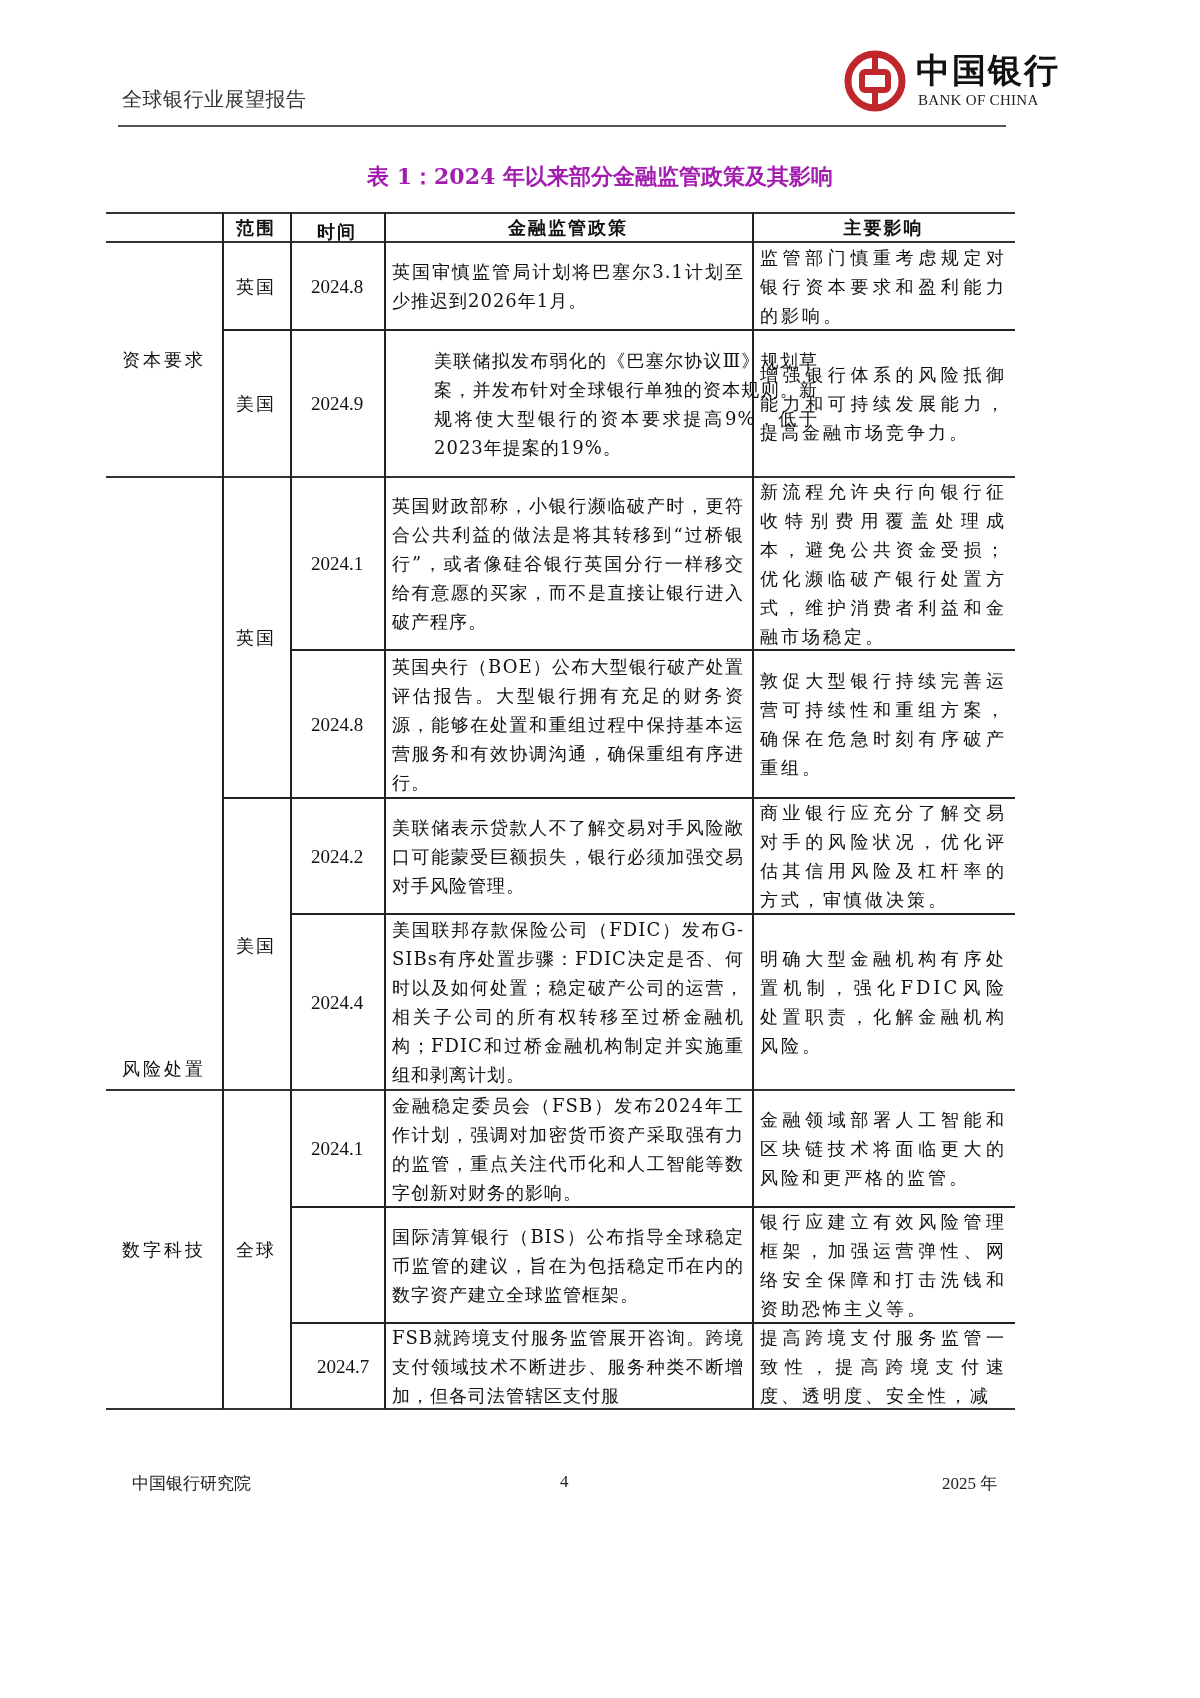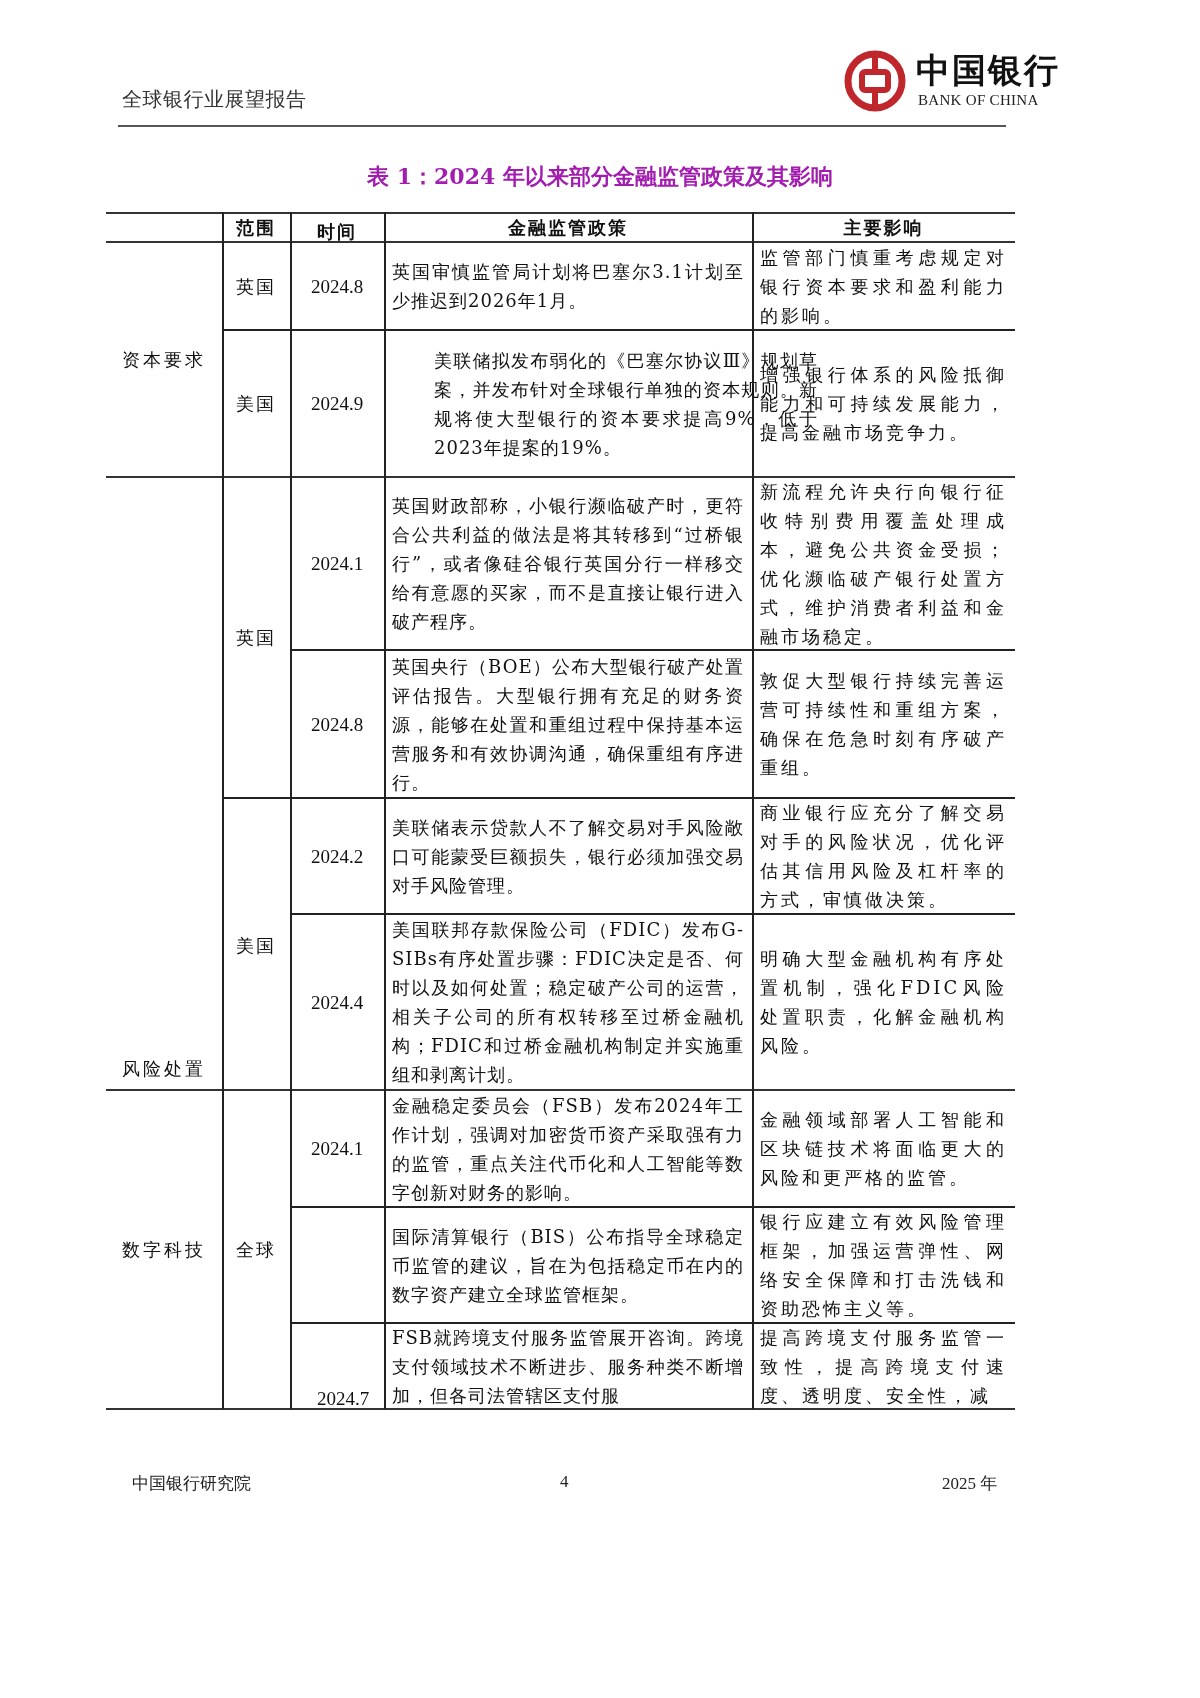--- a/index.html
+++ b/index.html
@@ -106,20 +106,20 @@
   <div class="cell text" style="left:278px;width:368px;top:703px;height:174px;">美国联邦存款保险公司（FDIC）发布G-SIBs有序处置步骤：FDIC决定是否、何时以及如何处置；稳定破产公司的运营，相关子公司的所有权转移至过桥金融机构；FDIC和过桥金融机构制定并实施重组和剥离计划。</div>
   <div class="cell impact" style="left:646px;width:263px;top:703px;height:174px;">明确大型金融机构有序处置机制，强化FDIC风险处置职责，化解金融机构风险。</div>
 
   <div class="cell date" style="left:184px;width:94px;top:879px;height:115px;">2024.1</div>
   <div class="cell text" style="left:278px;width:368px;top:879px;height:115px;">金融稳定委员会（FSB）发布2024年工作计划，强调对加密货币资产采取强有力的监管，重点关注代币化和人工智能等数字创新对财务的影响。</div>
   <div class="cell impact" style="left:646px;width:263px;top:879px;height:115px;">金融领域部署人工智能和区块链技术将面临更大的风险和更严格的监管。</div>
 
   <div class="cell text" style="left:278px;width:368px;top:996px;height:114px;">国际清算银行（BIS）公布指导全球稳定币监管的建议，旨在为包括稳定币在内的数字资产建立全球监管框架。</div>
   <div class="cell impact" style="left:646px;width:263px;top:996px;height:114px;">银行应建立有效风险管理框架，加强运营弹性、网络安全保障和打击洗钱和资助恐怖主义等。</div>
 
-  <div class="cell date" style="left:184px;width:106px;top:1144px;height:84px;">2024.7</div>
+  <div class="cell date" style="left:184px;width:106px;top:1112px;height:84px;">2024.7</div>
   <div class="cell text" style="left:278px;width:368px;top:1112px;height:84px;overflow:hidden;">FSB就跨境支付服务监管展开咨询。跨境支付领域技术不断进步、服务种类不断增加，但各司法管辖区支付服</div>
   <div class="cell impact" style="left:646px;width:263px;top:1112px;height:84px;overflow:hidden;">提高跨境支付服务监管一致性，提高跨境支付速度、透明度、安全性，减</div>
 </div>
 
 <div class="footer" style="left:132px;">中国银行研究院</div>
 <div class="footer" style="left:560px;">4</div>
 <div class="footer" style="left:942px;">2025 年</div>
 
 </body></html>

